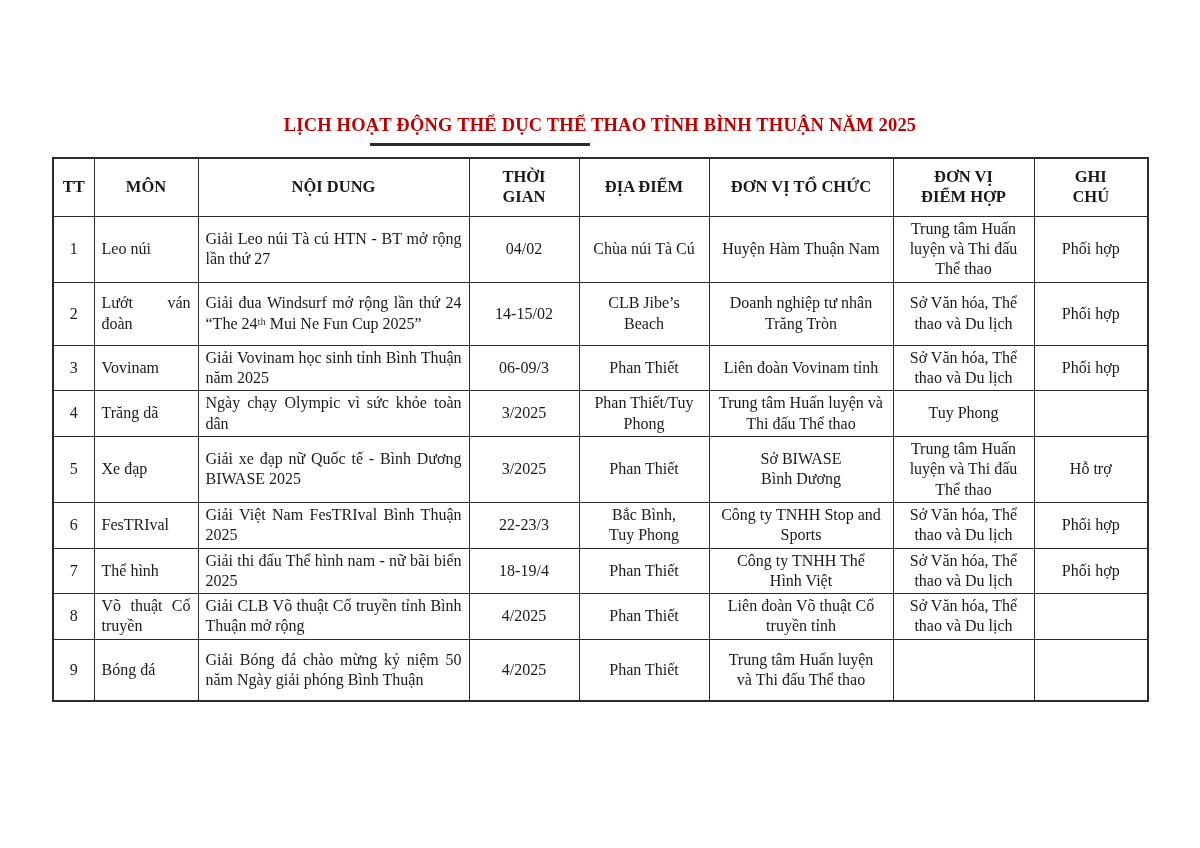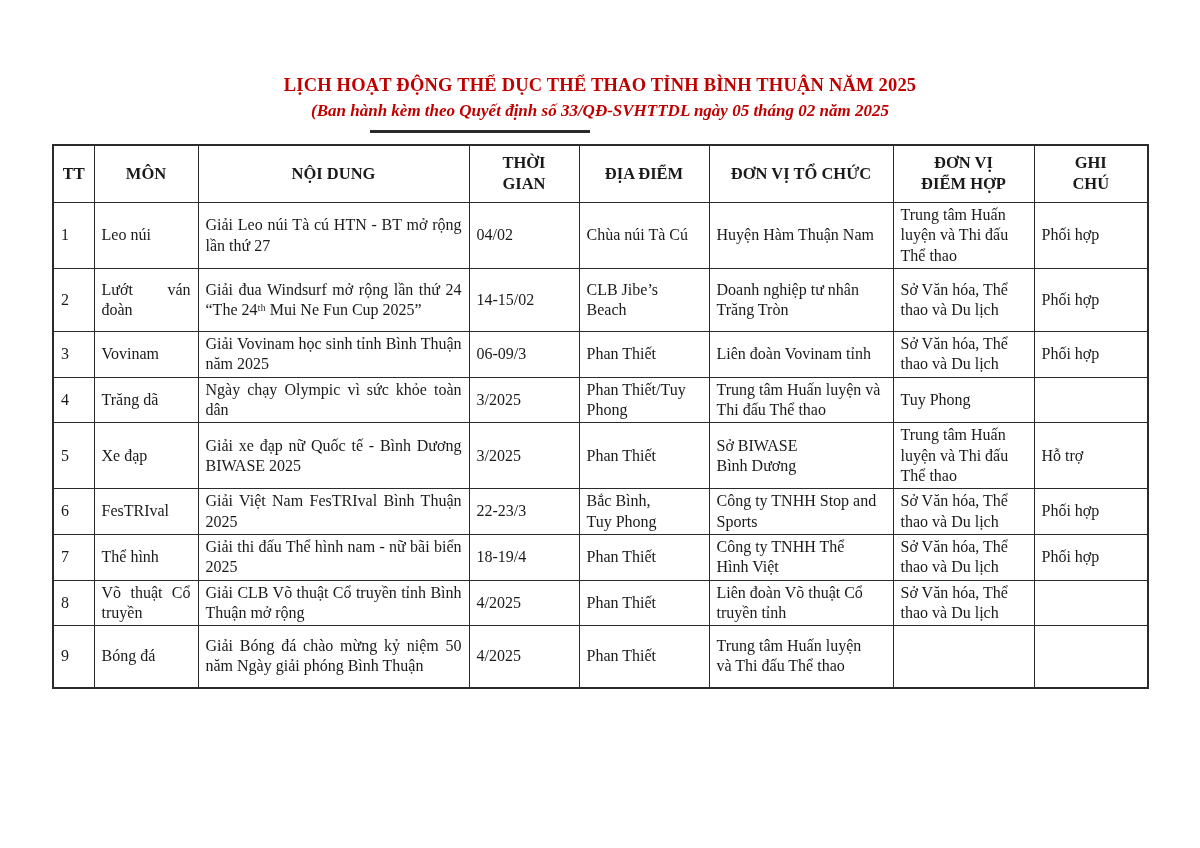--- a/index.html
+++ b/index.html
@@ -8,20 +8,21 @@
     width: 1200px; height: 848px;
     background: #ffffff;
     font-family: "Liberation Serif", "DejaVu Serif", serif;
     color: #1a1a1a;
     overflow: hidden;
   }
   .doc-header {
     padding-top: 74px;
     text-align: center;
     line-height: 1.2;
+    margin-top: 40px;
   }
   .doc-title {
     font-size: 18.5px;
     font-weight: bold;
     letter-spacing: 0.2px;
   }
   .doc-subtitle {
     margin-top: 3px;
     font-size: 17px;
     font-style: italic;
@@ -62,33 +63,32 @@
   thead tr { height: 58px; }
   tbody tr:nth-child(1) { height: 66px; }
   tbody tr:nth-child(2) { height: 63px; }
   tbody tr:nth-child(3) { height: 45px; }
   tbody tr:nth-child(4) { height: 45px; }
   tbody tr:nth-child(5) { height: 60px; }
   tbody tr:nth-child(6) { height: 45px; }
   tbody tr:nth-child(7) { height: 44px; }
   tbody tr:nth-child(8) { height: 45px; }
   tbody tr:nth-child(9) { height: 62px; }
-  .c-center { text-align: left; }
+  .c-center { text-align: center; }
   .c-mon { text-align: justify; }
   .c-noidung { text-align: justify; margin-top: 12px; }
 </style>
 </head>
 <body>
 
 <div>
 
   <div class="doc-header" style="color: rgb(192, 0, 0);">
     <div class="doc-title">LỊCH HOẠT ĐỘNG THỂ DỤC THỂ THAO TỈNH BÌNH THUẬN NĂM 2025</div>
     <div class="doc-subtitle">
-      <div>(Ban hành kèm theo Quyết định số 33/QĐ-SVHTTDL ngày 05 tháng 02 năm 2025</div>
     </div>
   </div>
 
   <div class="title-rule"></div>
 
   <div class="table-wrap">
     <table class="schedule">
       <colgroup>
         <col style="width:41px">
           <col style="width:104px">

